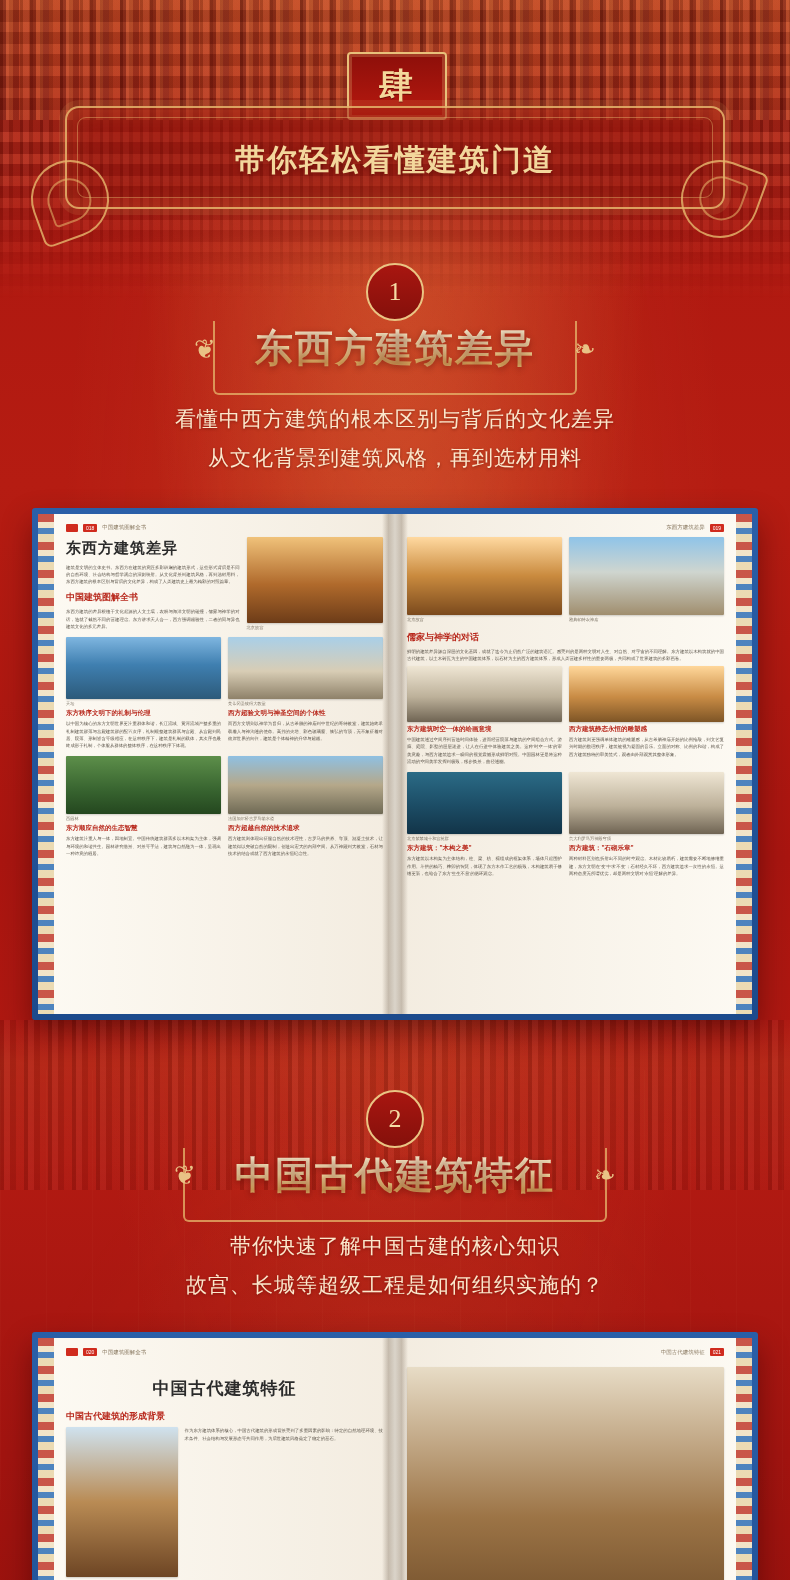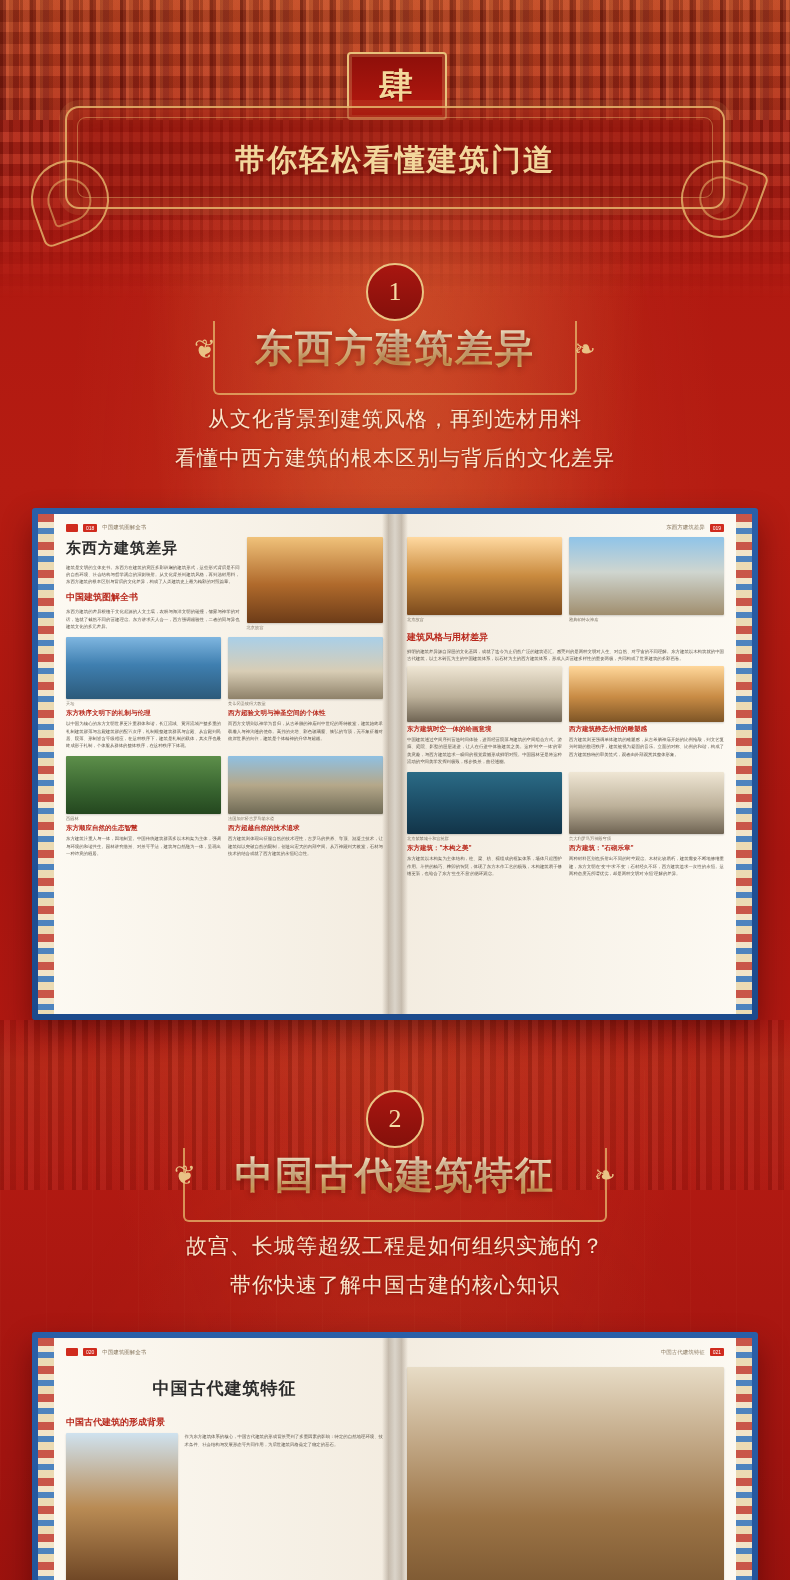--- a/index.html
+++ b/index.html
@@ -242,22 +242,22 @@
 
   <div class="section" style="margin-top:54px;">
     <div class="sec-num">1</div>
     <div class="sec-title-row">
       <div class="sec-bracket"></div>
       <span class="ruyi-ico">❦</span>
       <span class="sec-title">东西方建筑差异</span>
       <span class="ruyi-ico">❧</span>
     </div>
     <div class="sec-desc">
+      <div>看懂中西方建筑的根本区别与背后的文化差异</div>
       <div>从文化背景到建筑风格，再到选材用料</div>
-      <div>看懂中西方建筑的根本区别与背后的文化差异</div>
     </div>
   </div>
 
   <div class="book">
     <div class="spread">
 
       <div class="leaf">
         <div class="edge-orn left"></div>
         <div style="padding-left:16px;">
           <div class="page-head">
@@ -322,21 +322,21 @@
             <div class="col">
               <div class="ph palace" style="height:78px;"></div>
               <div class="cap">北京故宫</div>
             </div>
             <div class="col">
               <div class="ph parthenon" style="height:78px;"></div>
               <div class="cap">雅典帕特农神庙</div>
             </div>
           </div>
 
-          <div class="bk-h2">建筑风格与用材差异</div>
+          <div class="bk-h2">儒家与神学的对话</div>
           <p class="bk-p">鲜明的建筑差异源自深层的文化基因，成就了迄今为止仍然广泛的建筑语汇。感受到的是两种文明对人生、对自然、对宇宙的不同理解。东方建筑以木构筑就的中国古代建筑，以土木砖瓦为主的中国建筑体系，以石材为主的西方建筑体系，形成人类营建多样性的重要两极，共同构成了世界建筑的多彩画卷。</p>
 
           <div class="row2">
             <div class="col">
               <div class="ph dome" style="height:56px;"></div>
               <div class="bk-h3">东方建筑时空一体的绘画意境</div>
               <p class="bk-p">中国建筑通过空间序列营造时间体验，进而经营院落与建筑的空间组合方式。游廊、庭院、影壁的层层递进，让人在行进中体验建筑之美。这种'时空一体'的审美意趣，与西方建筑追求一瞬间的视觉震撼形成鲜明对照。中国园林更是将这种流动的空间美学发挥到极致，移步换景，曲径通幽。</p>
             </div>
             <div class="col">
               <div class="ph colosseum" style="height:56px;"></div>
@@ -369,37 +369,37 @@
 
   <div class="section" style="margin-top:70px;">
     <div class="sec-num">2</div>
     <div class="sec-title-row">
       <div class="sec-bracket" style="width:420px;"></div>
       <span class="ruyi-ico">❦</span>
       <span class="sec-title">中国古代建筑特征</span>
       <span class="ruyi-ico">❧</span>
     </div>
     <div class="sec-desc">
+      <div>带你快速了解中国古建的核心知识</div>
       <div>故宫、长城等超级工程是如何组织实施的？</div>
-      <div>带你快速了解中国古建的核心知识</div>
     </div>
   </div>
 
   <div class="book tall" style="margin-top:28px;margin-bottom:0;">
     <div class="spread">
       <div class="leaf">
         <div class="edge-orn left"></div>
         <div style="padding-left:16px;">
           <div class="page-head">
             <span class="flag"></span>
             <span class="pgno">020</span>
             <span>中国建筑图解全书</span>
           </div>
           <div class="bk-title" style="text-align:center;font-size:17px;margin-top:16px;">中国古代建筑特征</div>
-          <div class="bk-h2" style="margin-top:16px;">中国古代建筑的形成背景</div>
+          <div class="bk-h2" style="margin-top:10px;">中国古代建筑的形成背景</div>
           <div class="cols" style="margin-top:4px;">
             <div class="col" style="flex:.72;">
               <div class="ph pagoda" style="height:150px;"></div>
 
             </div>
             <div class="col" style="flex:1.28;">
               <p class="bk-p">作为东方建筑体系的核心，中国古代建筑的形成背景受到了多重因素的影响：特定的自然地理环境、技术条件、社会结构与发展形态等共同作用，为后世建筑风格奠定了稳定的基石。</p>
 
             </div>
           </div>

